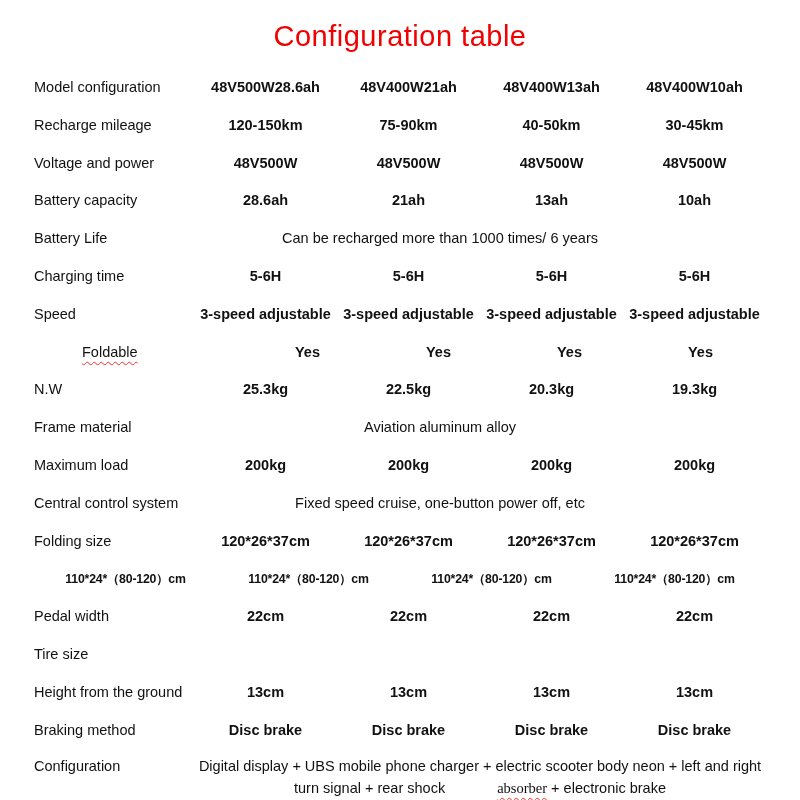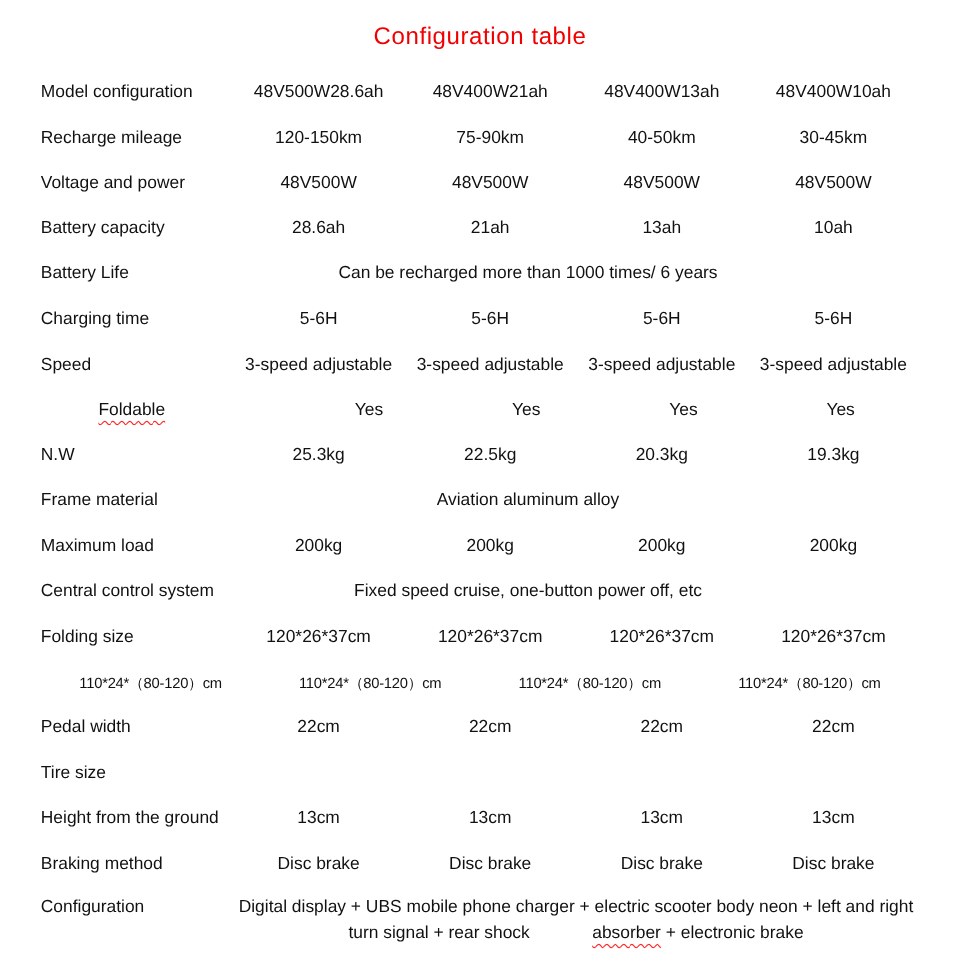--- a/index.html
+++ b/index.html
@@ -4,31 +4,31 @@
 <style>
   html,body{margin:0;padding:0;background:#ffffff;}
   .page{
     width:800px;height:800px;box-sizing:border-box;
     padding:12px 34px 0 34px;
     font-family:"Liberation Sans","DejaVu Sans",sans-serif;
     color:#111;overflow:hidden;
   }
   .title{
     text-align:center;
-    font-size:20px;
+    font-size:29px;
     font-weight:500;
     margin:8px 0 16px 0;
     letter-spacing:0.5px;
   }
   .table{display:flex;flex-direction:column;}
   .row{display:flex;align-items:center;height:37.8px;}
   .row.config-row{height:auto;min-height:56px;align-items:flex-start;padding-top:7px;}
   .cell{font-size:14.5px;line-height:1.5;}
   .label{flex:0 0 160px;width:160px;text-align:left;}
-  .val{flex:1 1 0;text-align:center;}
+  .val{flex:1 1 0;text-align:center;font-weight:bold;}
   .val.small{font-size:12.3px;letter-spacing:-0.2px;}
   .span-cell{flex:1 1 0;text-align:center;}
   .row:not(.config-row) .span-cell{padding-right:80px;}
   .squiggle{
     text-decoration-line:underline;
     text-decoration-style:wavy;
     text-decoration-thickness:1px;
     text-underline-offset:4px;
     margin-left:48px;
   }
@@ -146,16 +146,16 @@
       </div>
       <div class="row">
         <div class="cell label">Braking method</div>
         <div class="cell val">Disc brake</div>
         <div class="cell val">Disc brake</div>
         <div class="cell val">Disc brake</div>
         <div class="cell val">Disc brake</div>
       </div>
       <div class="row config-row">
         <div class="cell label">Configuration</div>
-        <div class="cell span-cell"><span>Digital display + UBS mobile phone charger + electric scooter body neon + left and right turn signal + rear shock </span><span class="squiggle" style="text-decoration-color: rgb(255, 42, 42);">absorber</span><span> + electronic brake</span></div>
+        <div class="cell span-cell"><span>Digital display + UBS mobile phone charger + electric scooter body neon + left and right turn signal + rear shock </span><span class="squiggle" style="text-decoration-color: rgb(255, 42, 42); font-family: Liberation Serif, serif;">absorber</span><span> + electronic brake</span></div>
       </div>
     </div>
 </div>
 
 </body></html>

